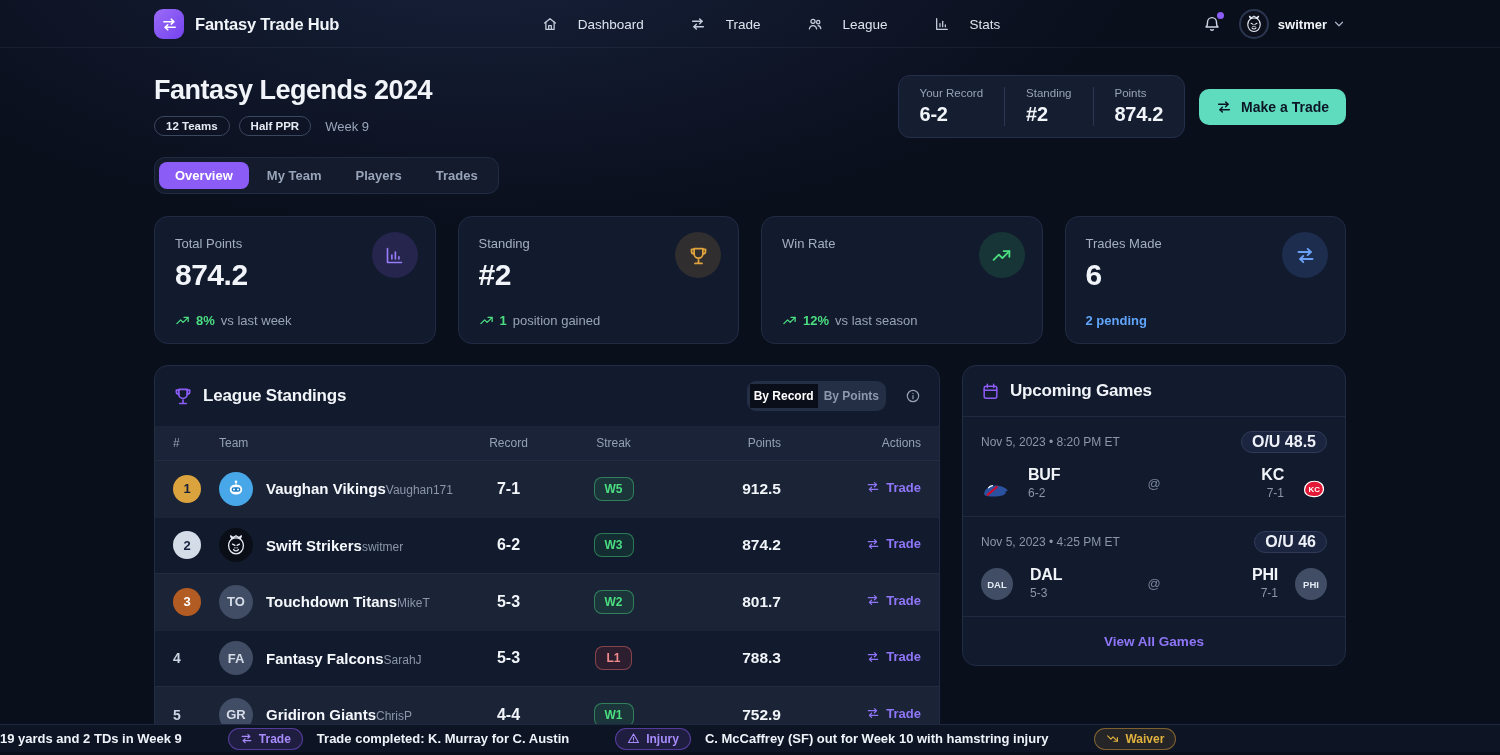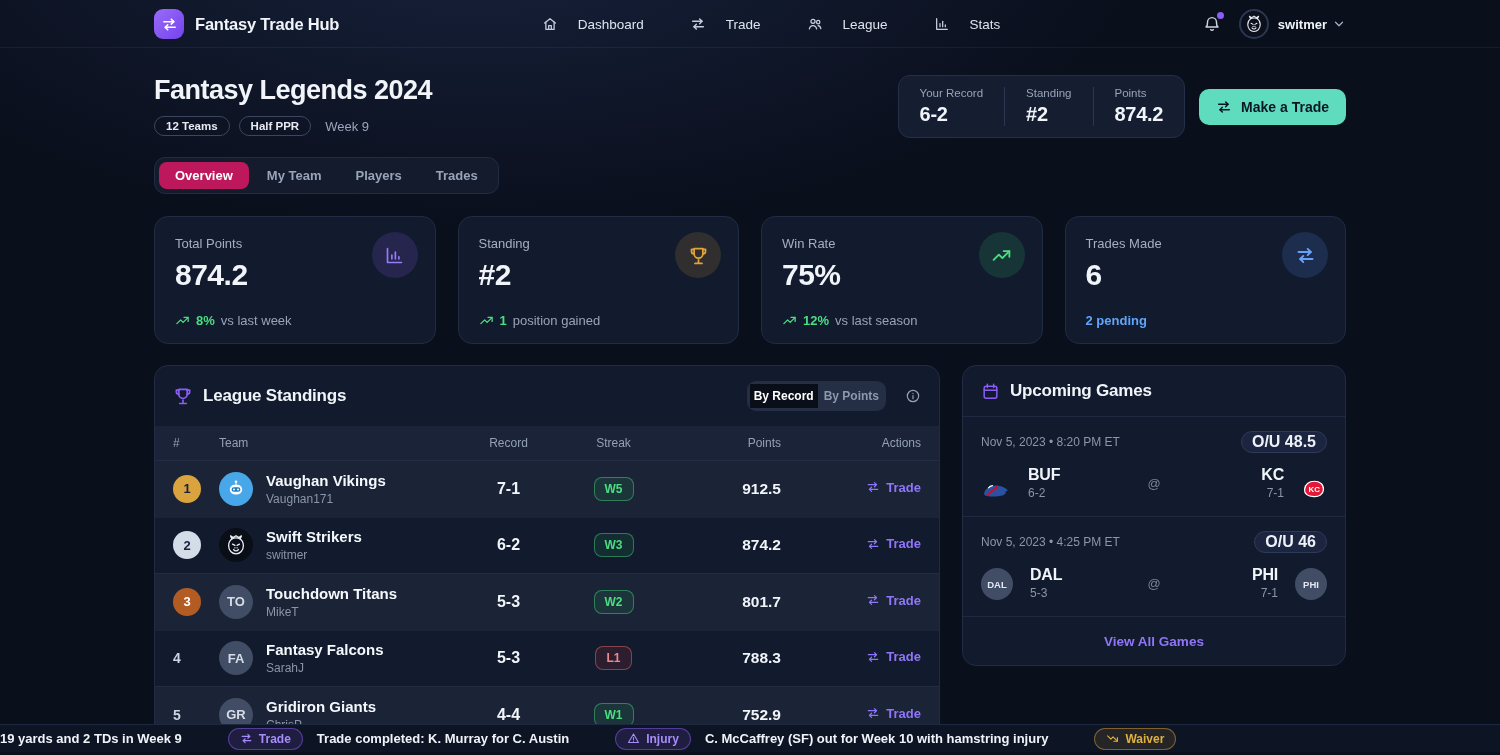--- a/index.html
+++ b/index.html
@@ -37,21 +37,21 @@
   .summary { display: flex; align-items: center; background: #151d31; border: 1px solid #242f4b; border-radius: 12px; padding: 11px 0; }
   .sum-cell { padding: 0 21px; border-left: 1px solid #2b3752; }
   .sum-cell:first-child { border-left: none; }
   .sum-label { font-size: 11.5px; color: #97a3b8; margin-bottom: 4px; }
   .sum-value { font-size: 20px; font-weight: 800; letter-spacing: -.3px; }
   .cta { display: flex; align-items: center; gap: 9px; background: #5edcbd; color: #0c1526; font-weight: 700; font-size: 14px; border: none; border-radius: 10px; padding: 10px 17px; cursor: pointer; font-family: inherit; }
 
   
   .tabs { display: inline-flex; background: #141b2c; border: 1px solid #202b44; border-radius: 11px; padding: 4px; gap: 2px; margin-top: 19px; }
   .tab { padding: 6px 16px; border-radius: 8px; font-size: 13px; font-weight: 600; color: #98a4b9; cursor: pointer; }
-  .tab.active { background: #be185d; color: #fff; }
+  .tab.active { background: #8b5cf6; color: #fff; }
 
   
   .stats { display: grid; grid-template-columns: repeat(4,1fr); gap: 22px; margin-top: 22px; }
   .stat-card { background: #121a2d; border: 1px solid #202b44; border-radius: 14px; height: 128px; padding: 19px 20px; position: relative; }
   .stat-label { font-size: 13px; color: #a4afc3; }
   .stat-value { font-size: 30px; font-weight: 800; margin-top: 7px; letter-spacing: -.5px; }
   .stat-foot { position: absolute; left: 20px; bottom: 15px; display: flex; align-items: center; gap: 6px; font-size: 13px; }
   .trend-ic { color: #4ade80; }
   .trend-val { color: #4ade80; font-weight: 700; }
   .trend-txt { color: #98a4b8; }
@@ -86,21 +86,21 @@
   .rank-badge { width: 28px; height: 28px; border-radius: 50%; display: grid; place-items: center; font-size: 13px; font-weight: 800; }
   .rank-1 { background: #dba33e; color: #16203a; }
   .rank-2 { background: #d4dce8; color: #16203a; }
   .rank-3 { background: #b25c24; color: #fff; }
   .rank-plain { width: 28px; text-align: center; font-size: 14px; font-weight: 600; color: #cbd5e1; }
   .team-cell { display: flex; align-items: center; gap: 13px; }
   .tavatar { width: 34px; height: 34px; border-radius: 50%; display: grid; place-items: center; flex: none; font-size: 13px; font-weight: 700; color: #d6dde9; }
   .av-blue { background: #48a7e8; }
   .av-dark { background: #0a0e17; }
   .av-slate { background: #414d64; }
-  .tinfo { display: flex; flex-direction: column; }
+  .tinfo { display: flex; flex-direction: row; }
   .tname { font-size: 15px; font-weight: 700; color: #f5f8fc; }
   .towner { font-size: 12px; color: #8b96ab; margin-top: 3px; }
   .rec { font-size: 16px; font-weight: 700; }
   .streak-badge { display: inline-block; padding: 4px 10px; border-radius: 8px; font-size: 12px; font-weight: 700; }
   .sk-win  { color: #4ade80; background: rgba(34,197,94,.11); border: 1px solid rgba(74,222,128,.45); }
   .sk-loss { color: #f08a8a; background: rgba(239,68,68,.12); border: 1px solid rgba(248,113,113,.45); }
   .pts { font-size: 15.5px; font-weight: 800; }
   .trade-link { display: inline-flex; align-items: center; gap: 6px; color: #8f76f8; font-size: 13px; font-weight: 700; cursor: pointer; }
 
   .games { width: 384px; background: #121a2d; border: 1px solid #202b44; border-radius: 14px; overflow: hidden; }
@@ -369,21 +369,20 @@
       <div class="stat-foot">
         <svg class="ic trend-ic" width="15" height="15">
             <use href="#i-trend"></use>
           </svg>
         <span class="trend-val">1</span>
         <span class="trend-txt">position gained</span>
       </div>
     </div>
     <div class="stat-card">
       <div class="stat-label">Win Rate</div>
-      <div class="stat-value">75%</div>
       <span class="stat-icon tint-green">
           <svg class="ic" width="21" height="21">
             <use href="#i-trend"></use>
           </svg>
         </span>
       <div class="stat-foot">
         <svg class="ic trend-ic" width="15" height="15">
             <use href="#i-trend"></use>
           </svg>
         <span class="trend-val">12%</span>

